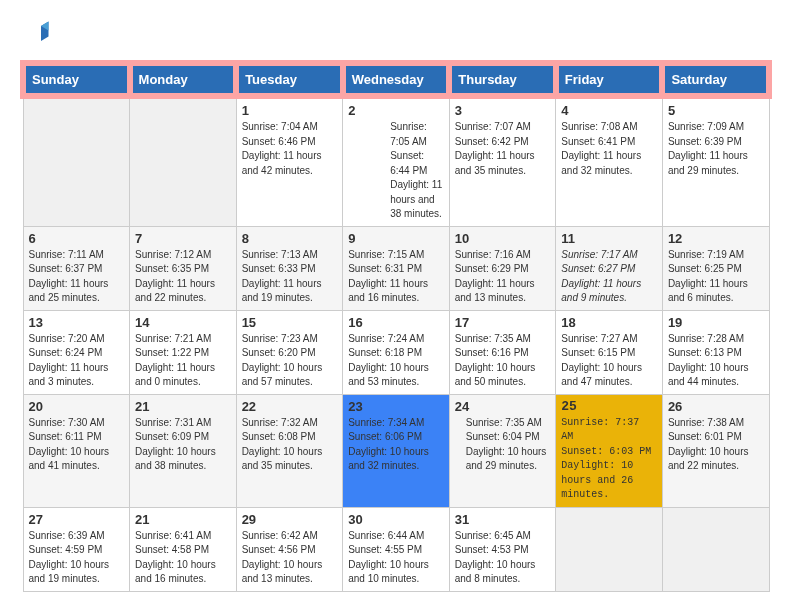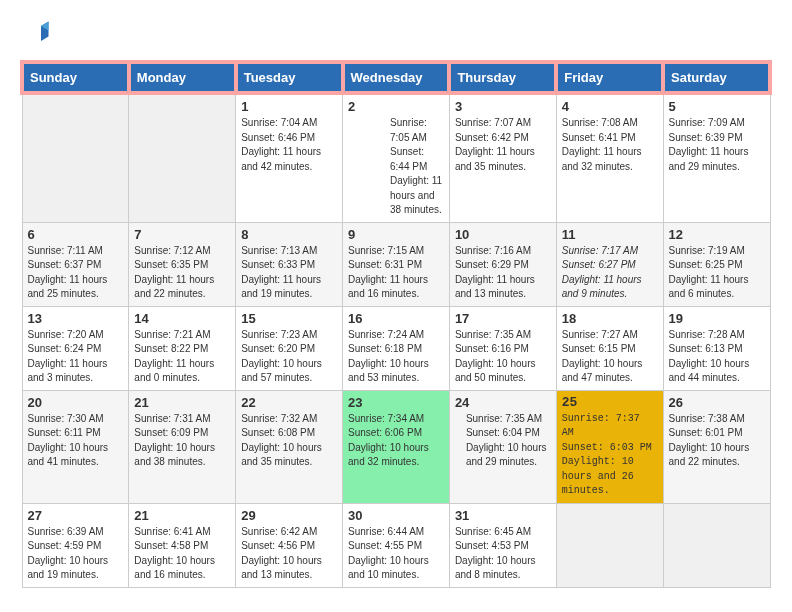--- a/index.html
+++ b/index.html
@@ -49,21 +49,21 @@
       border-collapse: collapse;
       table-layout: fixed;
     }
     thead tr th {
       background-color: #2a6db5;
       color: #fff;
       text-align: left;
       padding: 6px 6px;
       font-size: 13px;
       font-weight: bold;
-      border: 4px solid #fca5a5;
+      border: 6px solid #fca5a5;
     }
     tbody tr td {
       border: 1px solid #ccc;
       vertical-align: top;
       padding: 4px 5px;
       font-size: 10.5px;
       color: #333;
       height: 82px;
       background: #fff;
     }
@@ -204,21 +204,21 @@
       <tr>
         <td style="background: rgb(255, 255, 255);">
           <span class="day-number">13</span>
           <div class="day-info" style="white-space: pre-line;">Sunrise: 7:20 AM
 Sunset: 6:24 PM
 Daylight: 11 hours and 3 minutes.</div>
         </td>
         <td style="background: rgb(255, 255, 255);">
           <span class="day-number">14</span>
           <div class="day-info" style="white-space: pre-line;">Sunrise: 7:21 AM
-Sunset: 8:22 PM
+Sunset: 1:22 PM
 Daylight: 11 hours and 0 minutes.</div>
         </td>
         <td style="background: rgb(255, 255, 255);">
           <span class="day-number">15</span>
           <div class="day-info" style="white-space: pre-line;">Sunrise: 7:23 AM
 Sunset: 6:20 PM
 Daylight: 10 hours and 57 minutes.</div>
         </td>
         <td style="background: rgb(255, 255, 255);">
           <span class="day-number">16</span>
@@ -257,21 +257,21 @@
           <div class="day-info" style="white-space: pre-line;">Sunrise: 7:31 AM
 Sunset: 6:09 PM
 Daylight: 10 hours and 38 minutes.</div>
         </td>
         <td style="background: rgb(245, 245, 245);">
           <span class="day-number">22</span>
           <div class="day-info" style="white-space: pre-line;">Sunrise: 7:32 AM
 Sunset: 6:08 PM
 Daylight: 10 hours and 35 minutes.</div>
         </td>
-        <td style="background: #86efac;">
+        <td style="background: #3b82f6;">
           <span class="day-number">23</span>
           <div class="day-info" style="white-space: pre-line;">Sunrise: 7:34 AM
 Sunset: 6:06 PM
 Daylight: 10 hours and 32 minutes.</div>
         </td>
         <td style="background: rgb(245, 245, 245);">
           <span class="day-number">24</span>
           <div class="day-info" style="white-space: pre-line; margin-left: 11px;">Sunrise: 7:35 AM
 Sunset: 6:04 PM
 Daylight: 10 hours and 29 minutes.</div>

